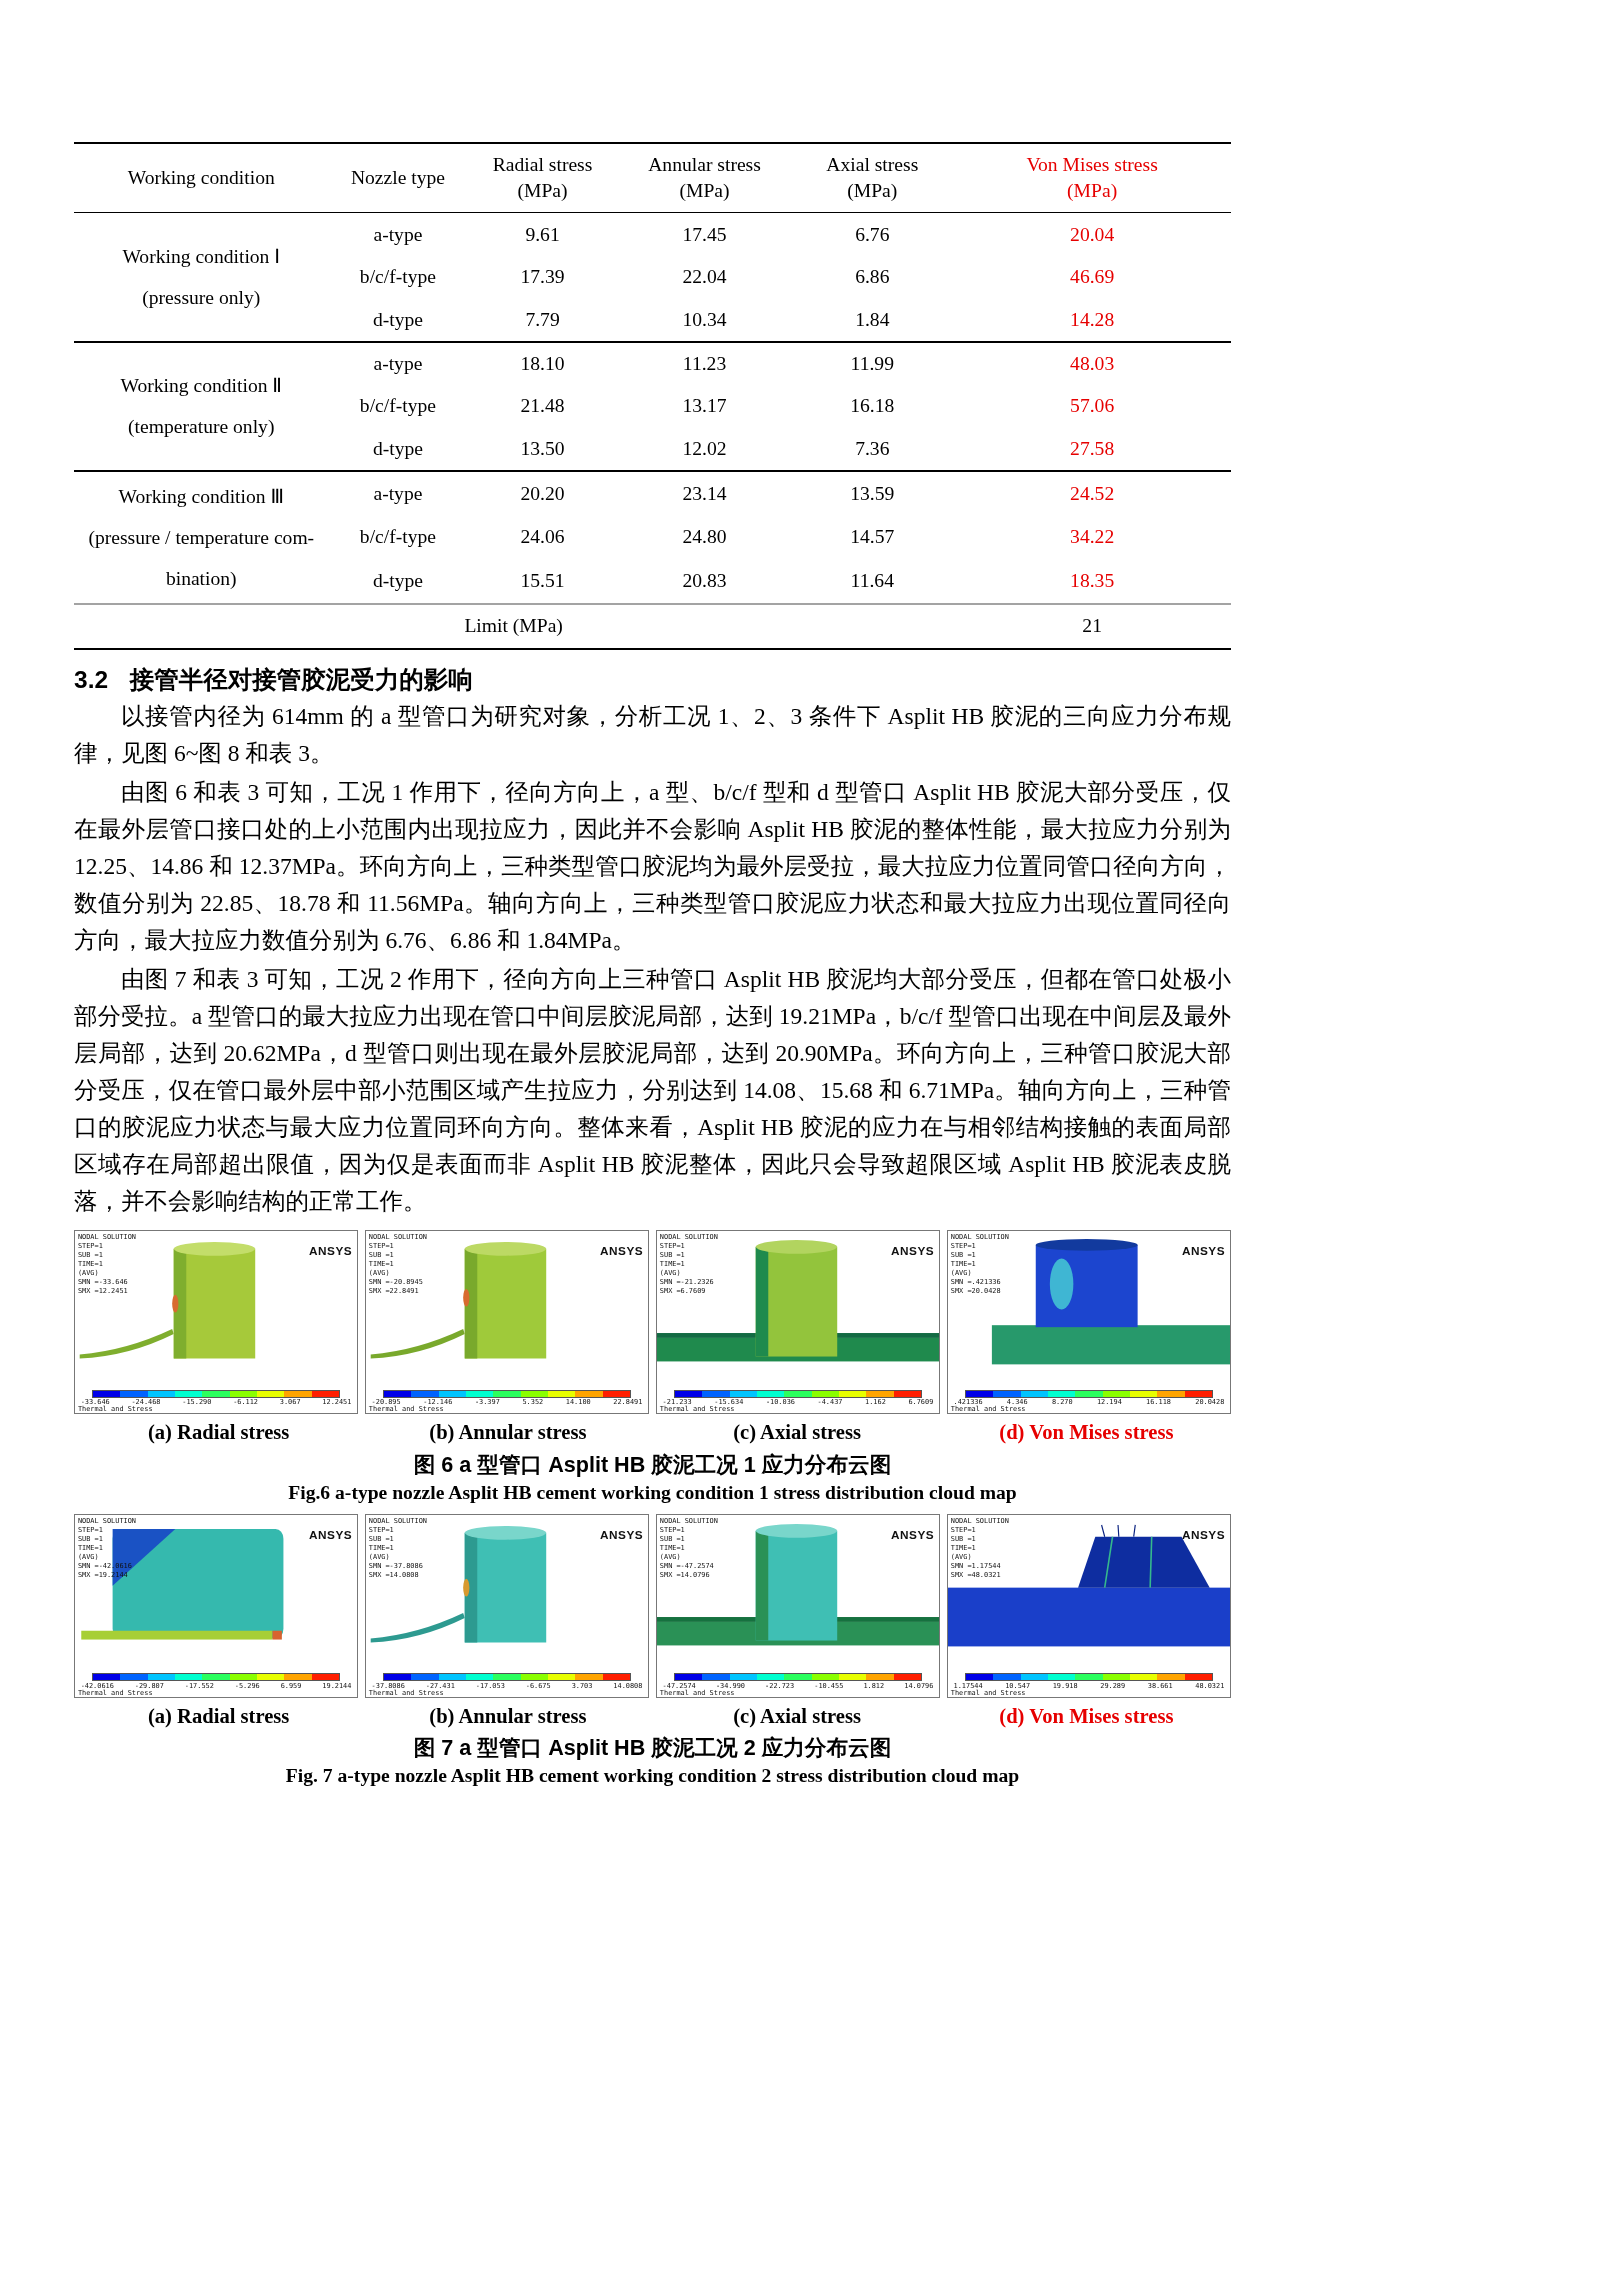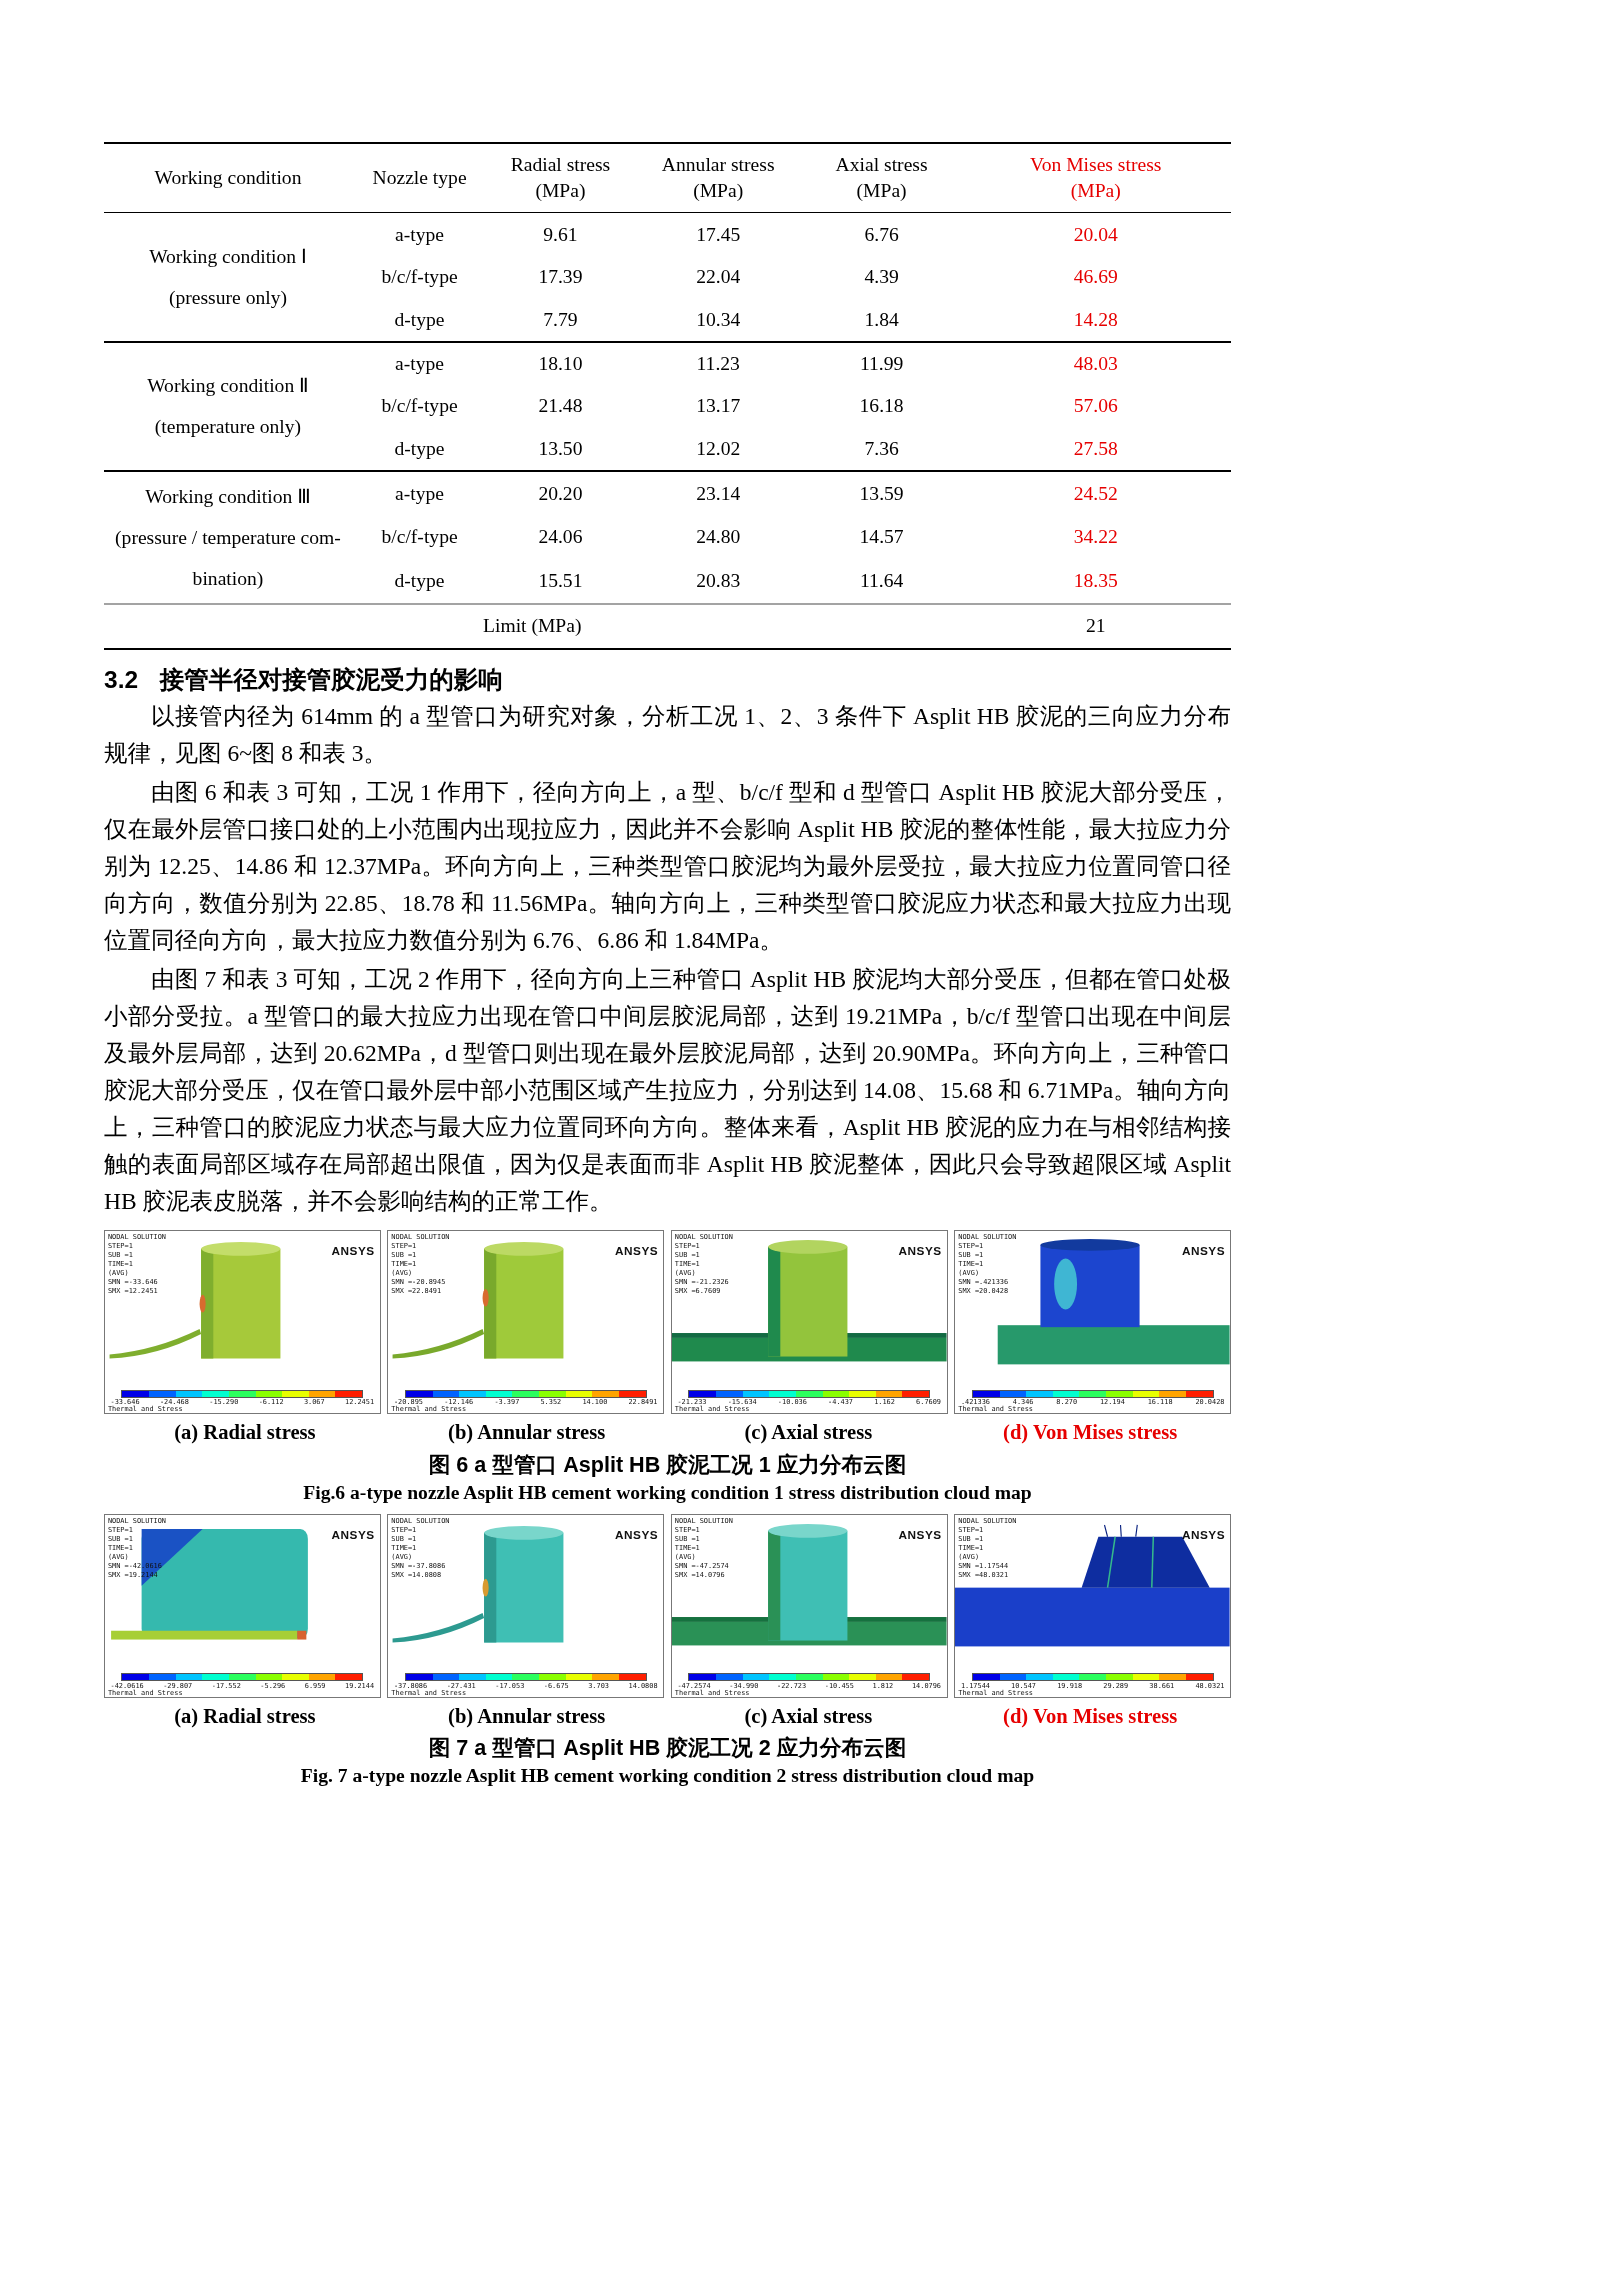--- a/index.html
+++ b/index.html
@@ -1,20 +1,20 @@
 <!DOCTYPE html>
 <html><head>
 <meta charset="utf-8">
 <style>
   * { box-sizing: border-box; }
   html,body { margin:0; padding:0; background:#ffffff; }
   .page {
     width:1304px; height:2293px; background:#ffffff; position:relative;
     font-family:"Liberation Serif", serif; color:#000;
-    padding:142px 73px 0 104px; overflow:hidden;
+    padding:142px 73px 0 74px; overflow:hidden;
   }
   
   table.stress {
     width:100%; border-collapse:collapse; font-size:19.6px;
     border-top:2.9px solid #000; border-bottom:2.9px solid #000;
   }
   table.stress th, table.stress td { font-weight:normal; text-align:center; padding:3.9px 3.9px; }
   table.stress th { border-bottom:1px solid #000; padding:7.8px 3.9px; line-height:1.35; }
   table.stress td { height:43px; }
   td.cond { white-space:pre-line; line-height:41px; vertical-align:middle; }
@@ -110,21 +110,21 @@
       <td>a-type</td>
       <td>9.61</td>
       <td>17.45</td>
       <td>6.76</td>
       <td class="red">20.04</td>
     </tr>
     <tr>
       <td>b/c/f-type</td>
       <td>17.39</td>
       <td>22.04</td>
-      <td>4.39</td>
+      <td>6.86</td>
       <td class="red">46.69</td>
     </tr>
     <tr>
       <td>d-type</td>
       <td>7.79</td>
       <td>10.34</td>
       <td>1.84</td>
       <td class="red">14.28</td>
     </tr>
 

